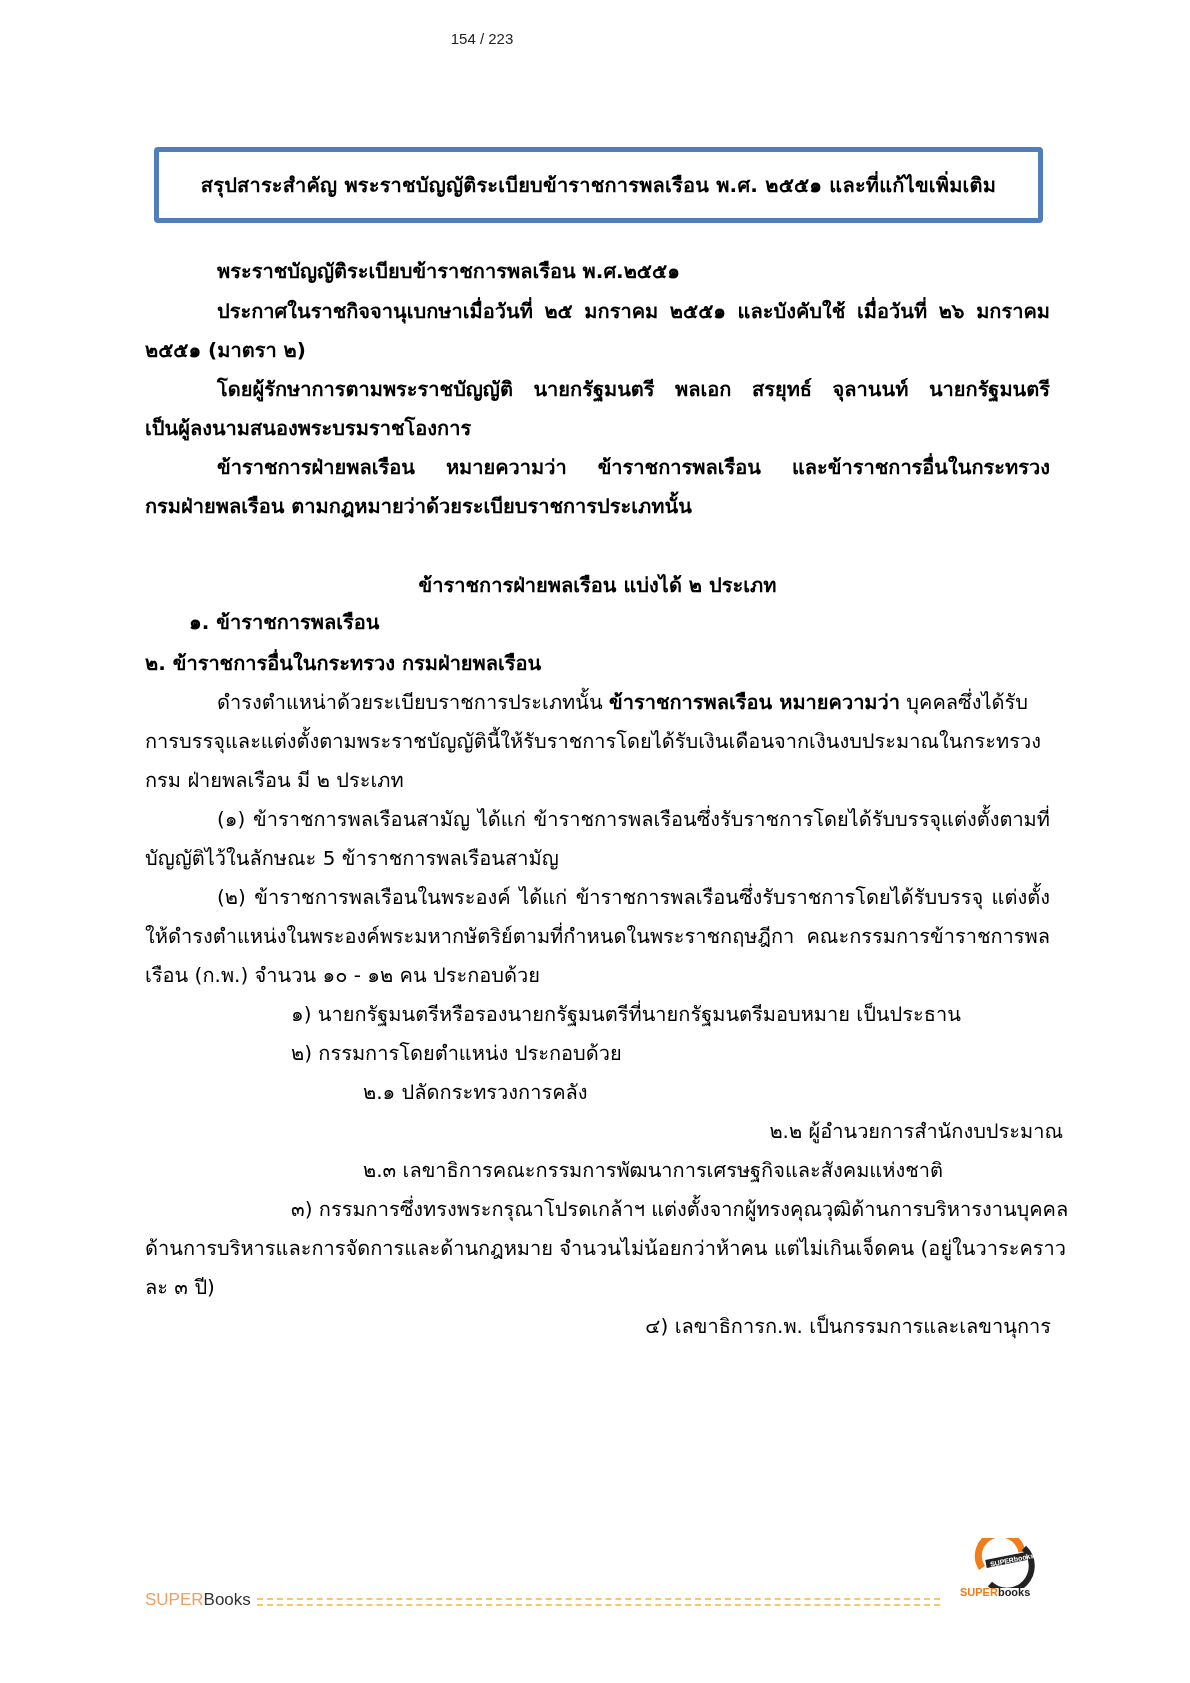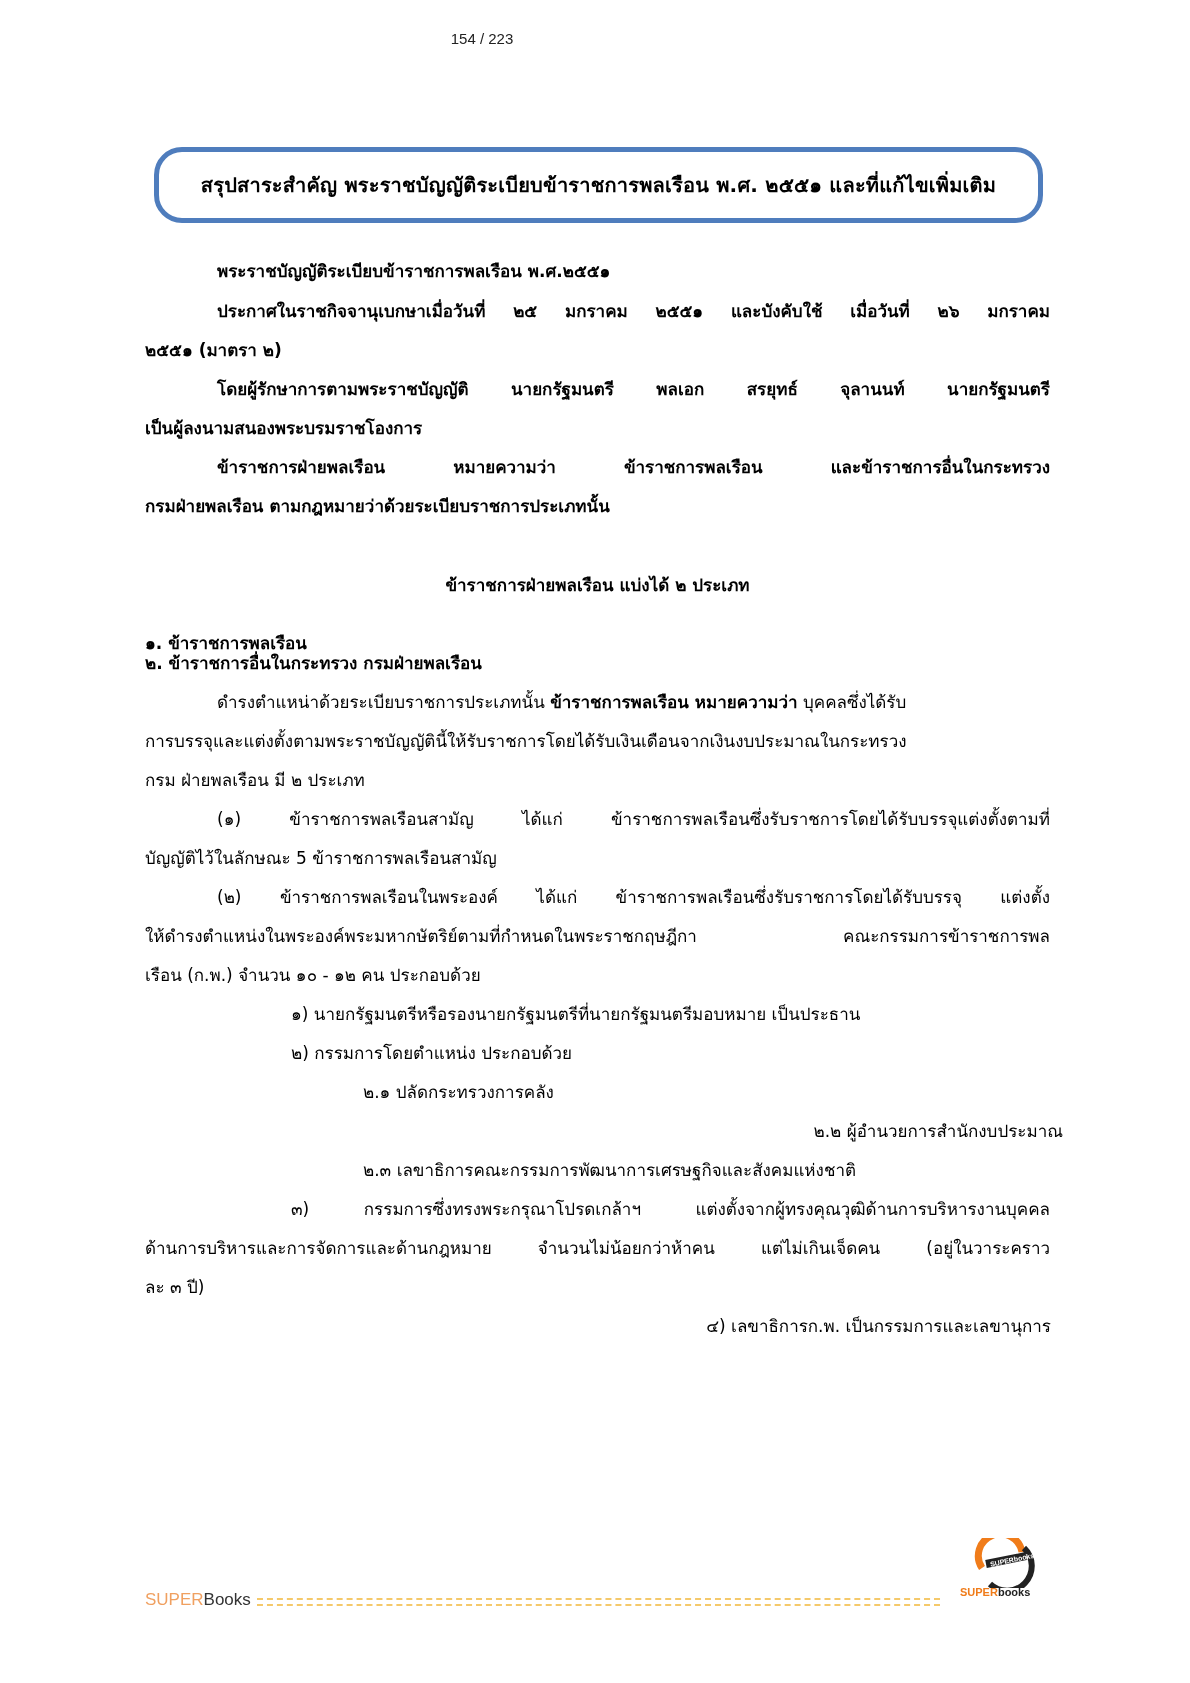--- a/index.html
+++ b/index.html
@@ -6,26 +6,26 @@
   body {
     width: 1190px; height: 1683px; position: relative; overflow: hidden;
     font-family: "DejaVu Sans", "Liberation Sans", sans-serif; color: #000;
   }
   .page-num {
     position: absolute; top: 30px; left: 0; width: 964px; text-align: center;
     font-family: "Liberation Sans", sans-serif; font-size: 15px; color: #222;
   }
   .title-box {
     position: absolute; left: 154px; top: 147px; width: 889px; height: 76px;
-    border: 5px solid #4f7dbd; border-radius: 28px; box-sizing: border-box;
+    border: 5px solid #4f7dbd; border-radius: 4px; box-sizing: border-box;
     display: flex; align-items: center; justify-content: center;
   }
   .title-box span { font-size: 20px; font-weight: bold; letter-spacing: 0.2px; white-space: nowrap; }
   .line {
-    position: absolute; left: 145px; width: 905px; font-size: 17px; line-height: 42px;
+    position: absolute; left: 145px; width: 905px; font-size: 20px; line-height: 42px;
     white-space: nowrap;
   }
   .b { font-weight: bold; }
   .ind1 { padding-left: 72px; box-sizing: border-box; }
   .ind2 { left: 291px; width: 760px; }
   .ind3 { left: 363px; width: 700px; }
   .center { text-align: center; }
   .justify { text-align: justify; text-align-last: justify; }
   .footer {
     position: absolute; left: 145px; top: 1580px; width: 905px; height: 40px;
@@ -54,21 +54,21 @@
 
 <div class="line b ind1" style="top:250px;">พระราชบัญญัติระเบียบข้าราชการพลเรือน พ.ศ.๒๕๕๑</div>
 <div class="line b ind1 justify" style="top:290px;">ประกาศในราชกิจจานุเบกษาเมื่อวันที่ ๒๕ มกราคม ๒๕๕๑ และบังคับใช้ เมื่อวันที่ ๒๖ มกราคม</div>
 <div class="line b" style="top:329px;">๒๕๕๑ (มาตรา ๒)</div>
 <div class="line b ind1 justify" style="top:368px;">โดยผู้รักษาการตามพระราชบัญญัติ นายกรัฐมนตรี พลเอก สรยุทธ์ จุลานนท์ นายกรัฐมนตรี</div>
 <div class="line b" style="top:407px;">เป็นผู้ลงนามสนองพระบรมราชโองการ</div>
 <div class="line b ind1 justify" style="top:446px;">ข้าราชการฝ่ายพลเรือน หมายความว่า ข้าราชการพลเรือน และข้าราชการอื่นในกระทรวง</div>
 <div class="line b" style="top:485px;">กรมฝ่ายพลเรือน ตามกฎหมายว่าด้วยระเบียบราชการประเภทนั้น</div>
 
 <div class="line b center" style="top:564px;">ข้าราชการฝ่ายพลเรือน แบ่งได้ ๒ ประเภท</div>
-<div class="line b" style="top:622px;">๑. ข้าราชการพลเรือน</div>
+<div class="line b" style="top:601px;margin-left:44px;">๑. ข้าราชการพลเรือน</div>
 <div class="line b" style="top:642px;">๒. ข้าราชการอื่นในกระทรวง กรมฝ่ายพลเรือน</div>
 
 <div class="line ind1" style="top:681px;">
   <span>ดำรงตำแหน่าด้วยระเบียบราชการประเภทนั้น </span><span class="b">ข้าราชการพลเรือน หมายความว่า</span><span> บุคคลซึ่งได้รับ</span>
 </div>
 <div class="line justify" style="top:720px;">การบรรจุและแต่งตั้งตามพระราชบัญญัตินี้ให้รับราชการโดยได้รับเงินเดือนจากเงินงบประมาณในกระทรวง</div>
 <div class="line" style="top:759px;">กรม ฝ่ายพลเรือน มี ๒ ประเภท</div>
 
 <div class="line ind1 justify" style="top:798px;">(๑) ข้าราชการพลเรือนสามัญ ได้แก่ ข้าราชการพลเรือนซึ่งรับราชการโดยได้รับบรรจุแต่งตั้งตามที่</div>
 <div class="line" style="top:837px;">บัญญัติไว้ในลักษณะ 5 ข้าราชการพลเรือนสามัญ</div>

